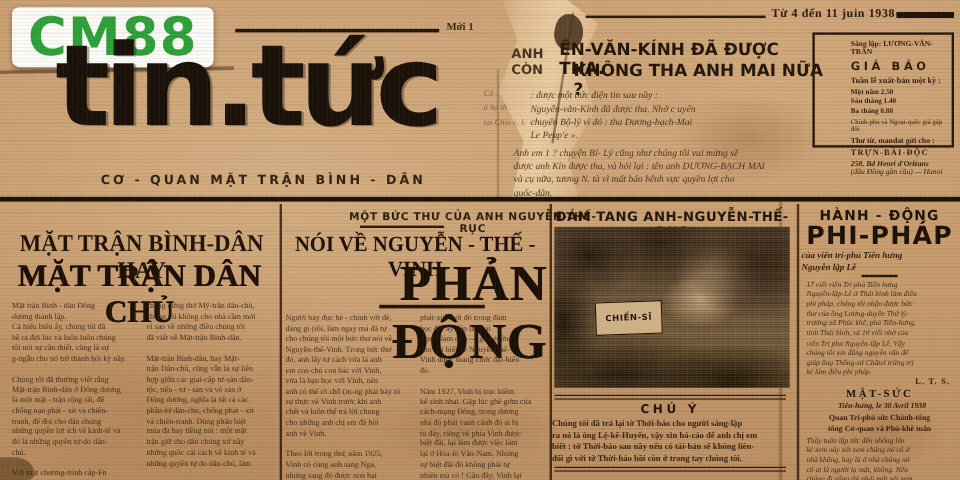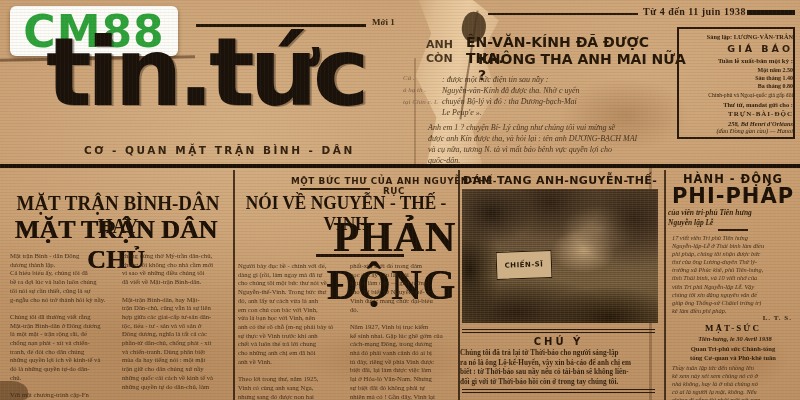--- a/index.html
+++ b/index.html
@@ -42,21 +42,21 @@
   .date-line{left:643px;top:6px;font-weight:bold;font-size:10px;letter-spacing:.5px;color:#2a1a0c;}
   .date-bar{left:747px;top:10px;width:48px;height:5px;background:#1f1409;}
   
   .lead-frag{left:426px;top:38px;width:40px;font-family:"DejaVu Sans",sans-serif;font-weight:bold;font-size:11px;line-height:14px;color:#2e1d0c;opacity:.85;}
   .lead-h1{left:466px;top:34px;width:220px;font-family:"DejaVu Sans",sans-serif;font-weight:bold;font-size:14px;color:#241708;}
   .lead-h2{left:478px;top:51px;width:210px;font-family:"DejaVu Sans",sans-serif;font-weight:bold;font-size:14px;color:#241708;}
   .lead-body1{left:442px;top:74px;width:245px;font-style:italic;font-size:8px;line-height:11px;color:rgba(45,28,12,.85);}
   .lead-body2{left:428px;top:122px;width:265px;font-style:italic;font-size:8px;line-height:11px;color:rgba(45,28,12,.85);}
   .torn-frags{left:403px;top:72px;width:42px;font-style:italic;font-size:7px;line-height:12px;color:#2e1d0c;opacity:.5;}
   
-  .info-box{left:677px;top:27px;width:118px;height:112px;border:2px solid #2a1a0b;text-align:right;color:#2e1d0c;padding-top:4px;box-sizing:border-box;}
+  .info-box{left:677px;top:27px;width:118px;height:96px;border:2px solid #2a1a0b;text-align:left;color:#2e1d0c;padding-top:4px;box-sizing:border-box;padding-left:30px;}
   .ib-founder{font-weight:bold;font-size:6.3px;}
   .ib-title{font-weight:bold;font-size:9.5px;letter-spacing:3px;margin-top:3px;font-family:"DejaVu Sans",sans-serif;}
   .ib-sub{font-weight:bold;font-size:6.8px;margin-top:3px;}
   .ib-prices{font-weight:bold;font-size:6px;line-height:8px;margin-top:2px;}
   .ib-note{font-size:5.6px;margin-top:2px;}
   .ib-mail{font-weight:bold;font-size:6.5px;margin-top:3px;}
   .ib-recipient{font-weight:bold;font-size:7px;letter-spacing:1px;margin-top:2px;}
   .ib-addr{font-weight:bold;font-style:italic;font-size:6.4px;margin-top:2px;}
   .ib-addr2{font-style:italic;font-size:6.4px;}
   

